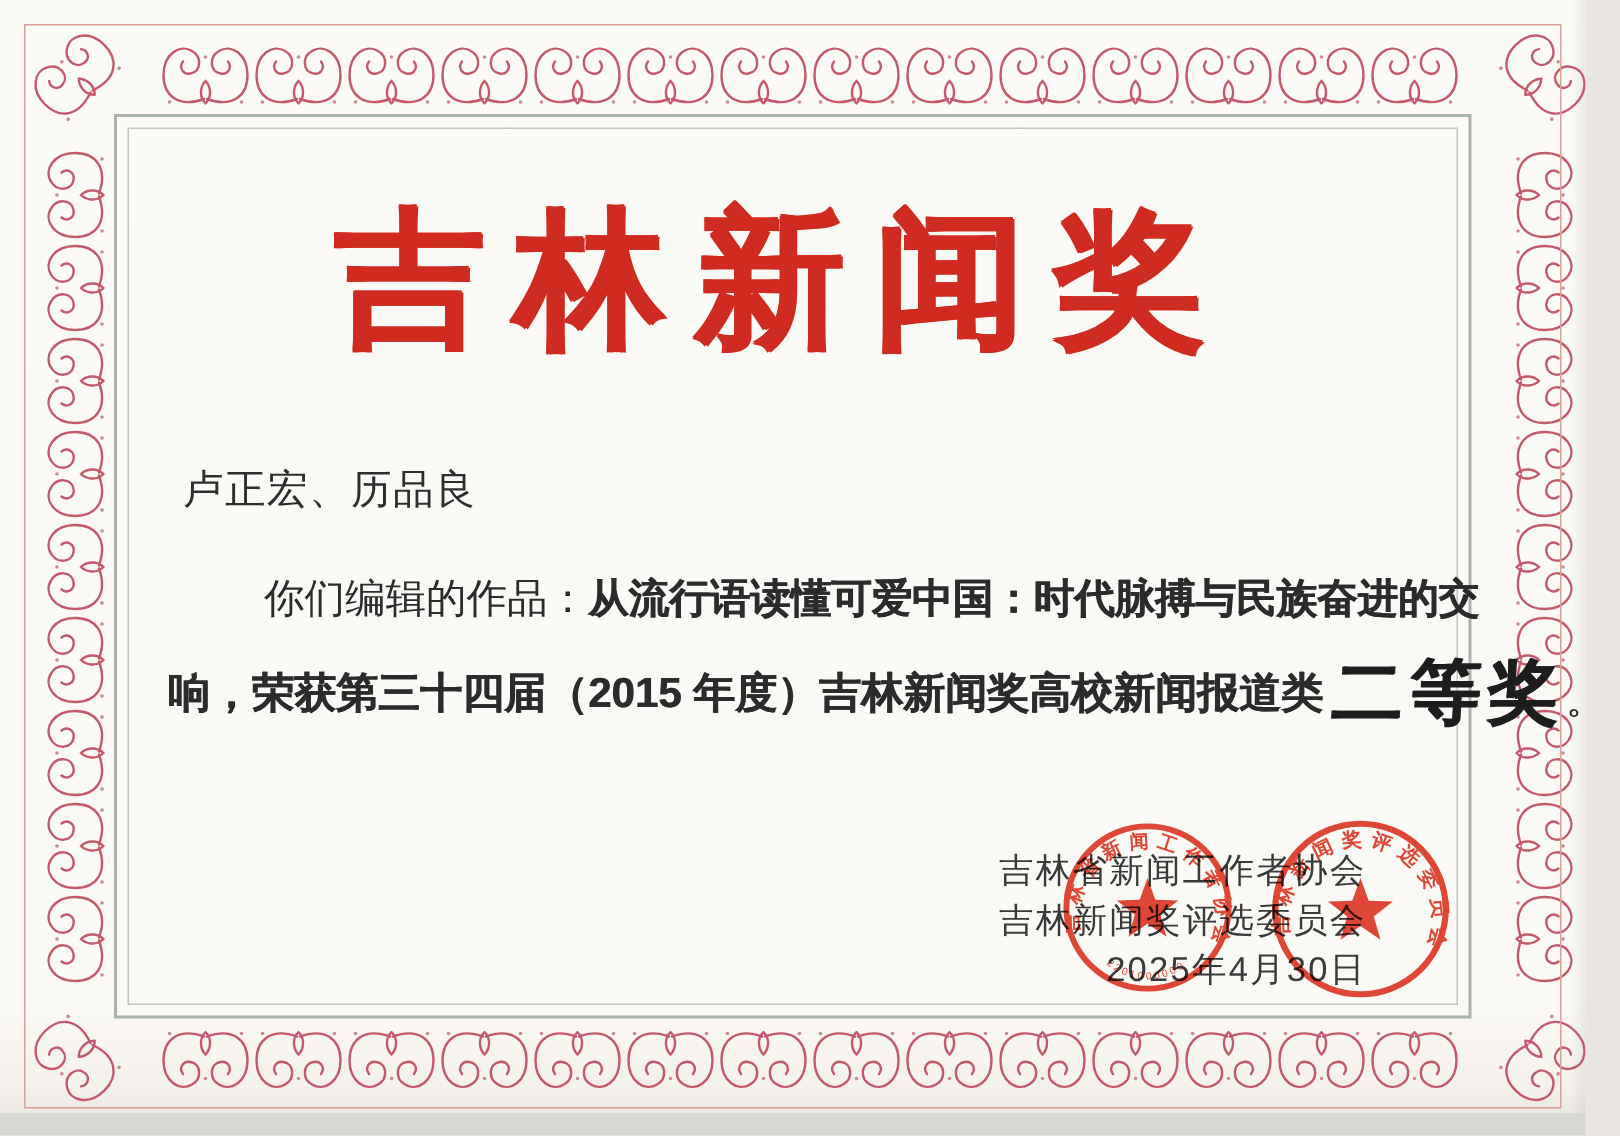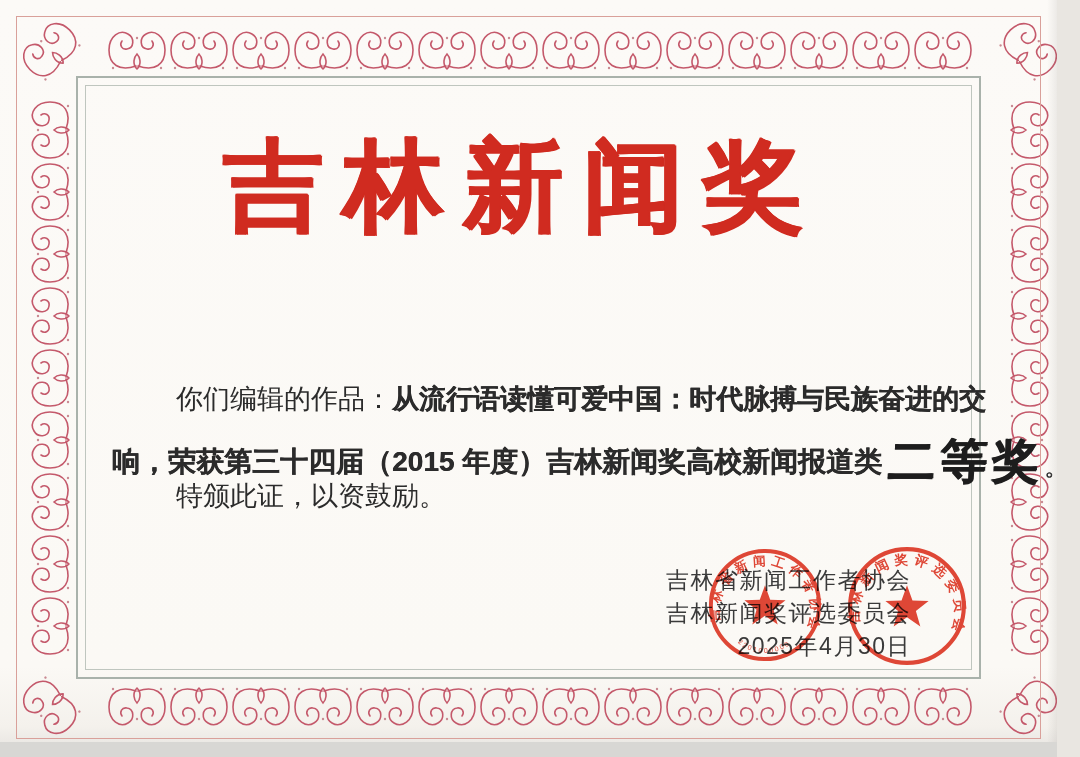--- a/index.html
+++ b/index.html
@@ -110,28 +110,28 @@
         <use href="#motif" transform="translate(1031,708) rotate(135) translate(-31,-23)"></use>
       </g>
   </svg>
 
   <div class="outer-line"></div>
   <div class="frame-outer"></div>
   <div class="frame-inner"></div>
 
   <div class="title">吉林新闻奖</div>
 
+  <div class="recipients">卢正宏、历品良</div>
 
   <div class="body-line line1">
     <span>你们编辑的作品：</span><span class="work">从流行语读懂可爱中国：时代脉搏与民族奋进的交</span>
   </div>
   <div class="body-line line2">
     <span>响，荣获第三十四届（2015 年度）吉林新闻奖高校新闻报道类</span><span class="award">二等奖</span><span class="period">。</span>
   </div>
-  <div class="body-line line3">特颁此证，以资鼓励。</div>
 
   <div class="signature">
     <div>吉林省新闻工作者协会</div>
     <div>吉林新闻奖评选委员会</div>
     <div>2025年4月30日</div>
   </div>
 
   <svg class="seal seal-left" width="118" height="118" viewBox="0 0 120 120">
     <circle cx="60" cy="60" r="55" fill="none" stroke="#e03a28" stroke-width="4"></circle>
     <polygon points="60,40 65.3,54.7 80.9,55.2 68.6,64.8 72.9,79.8 60,71 47.1,79.8 51.4,64.8 39.1,55.2 54.7,54.7" fill="#e03a28"></polygon>

